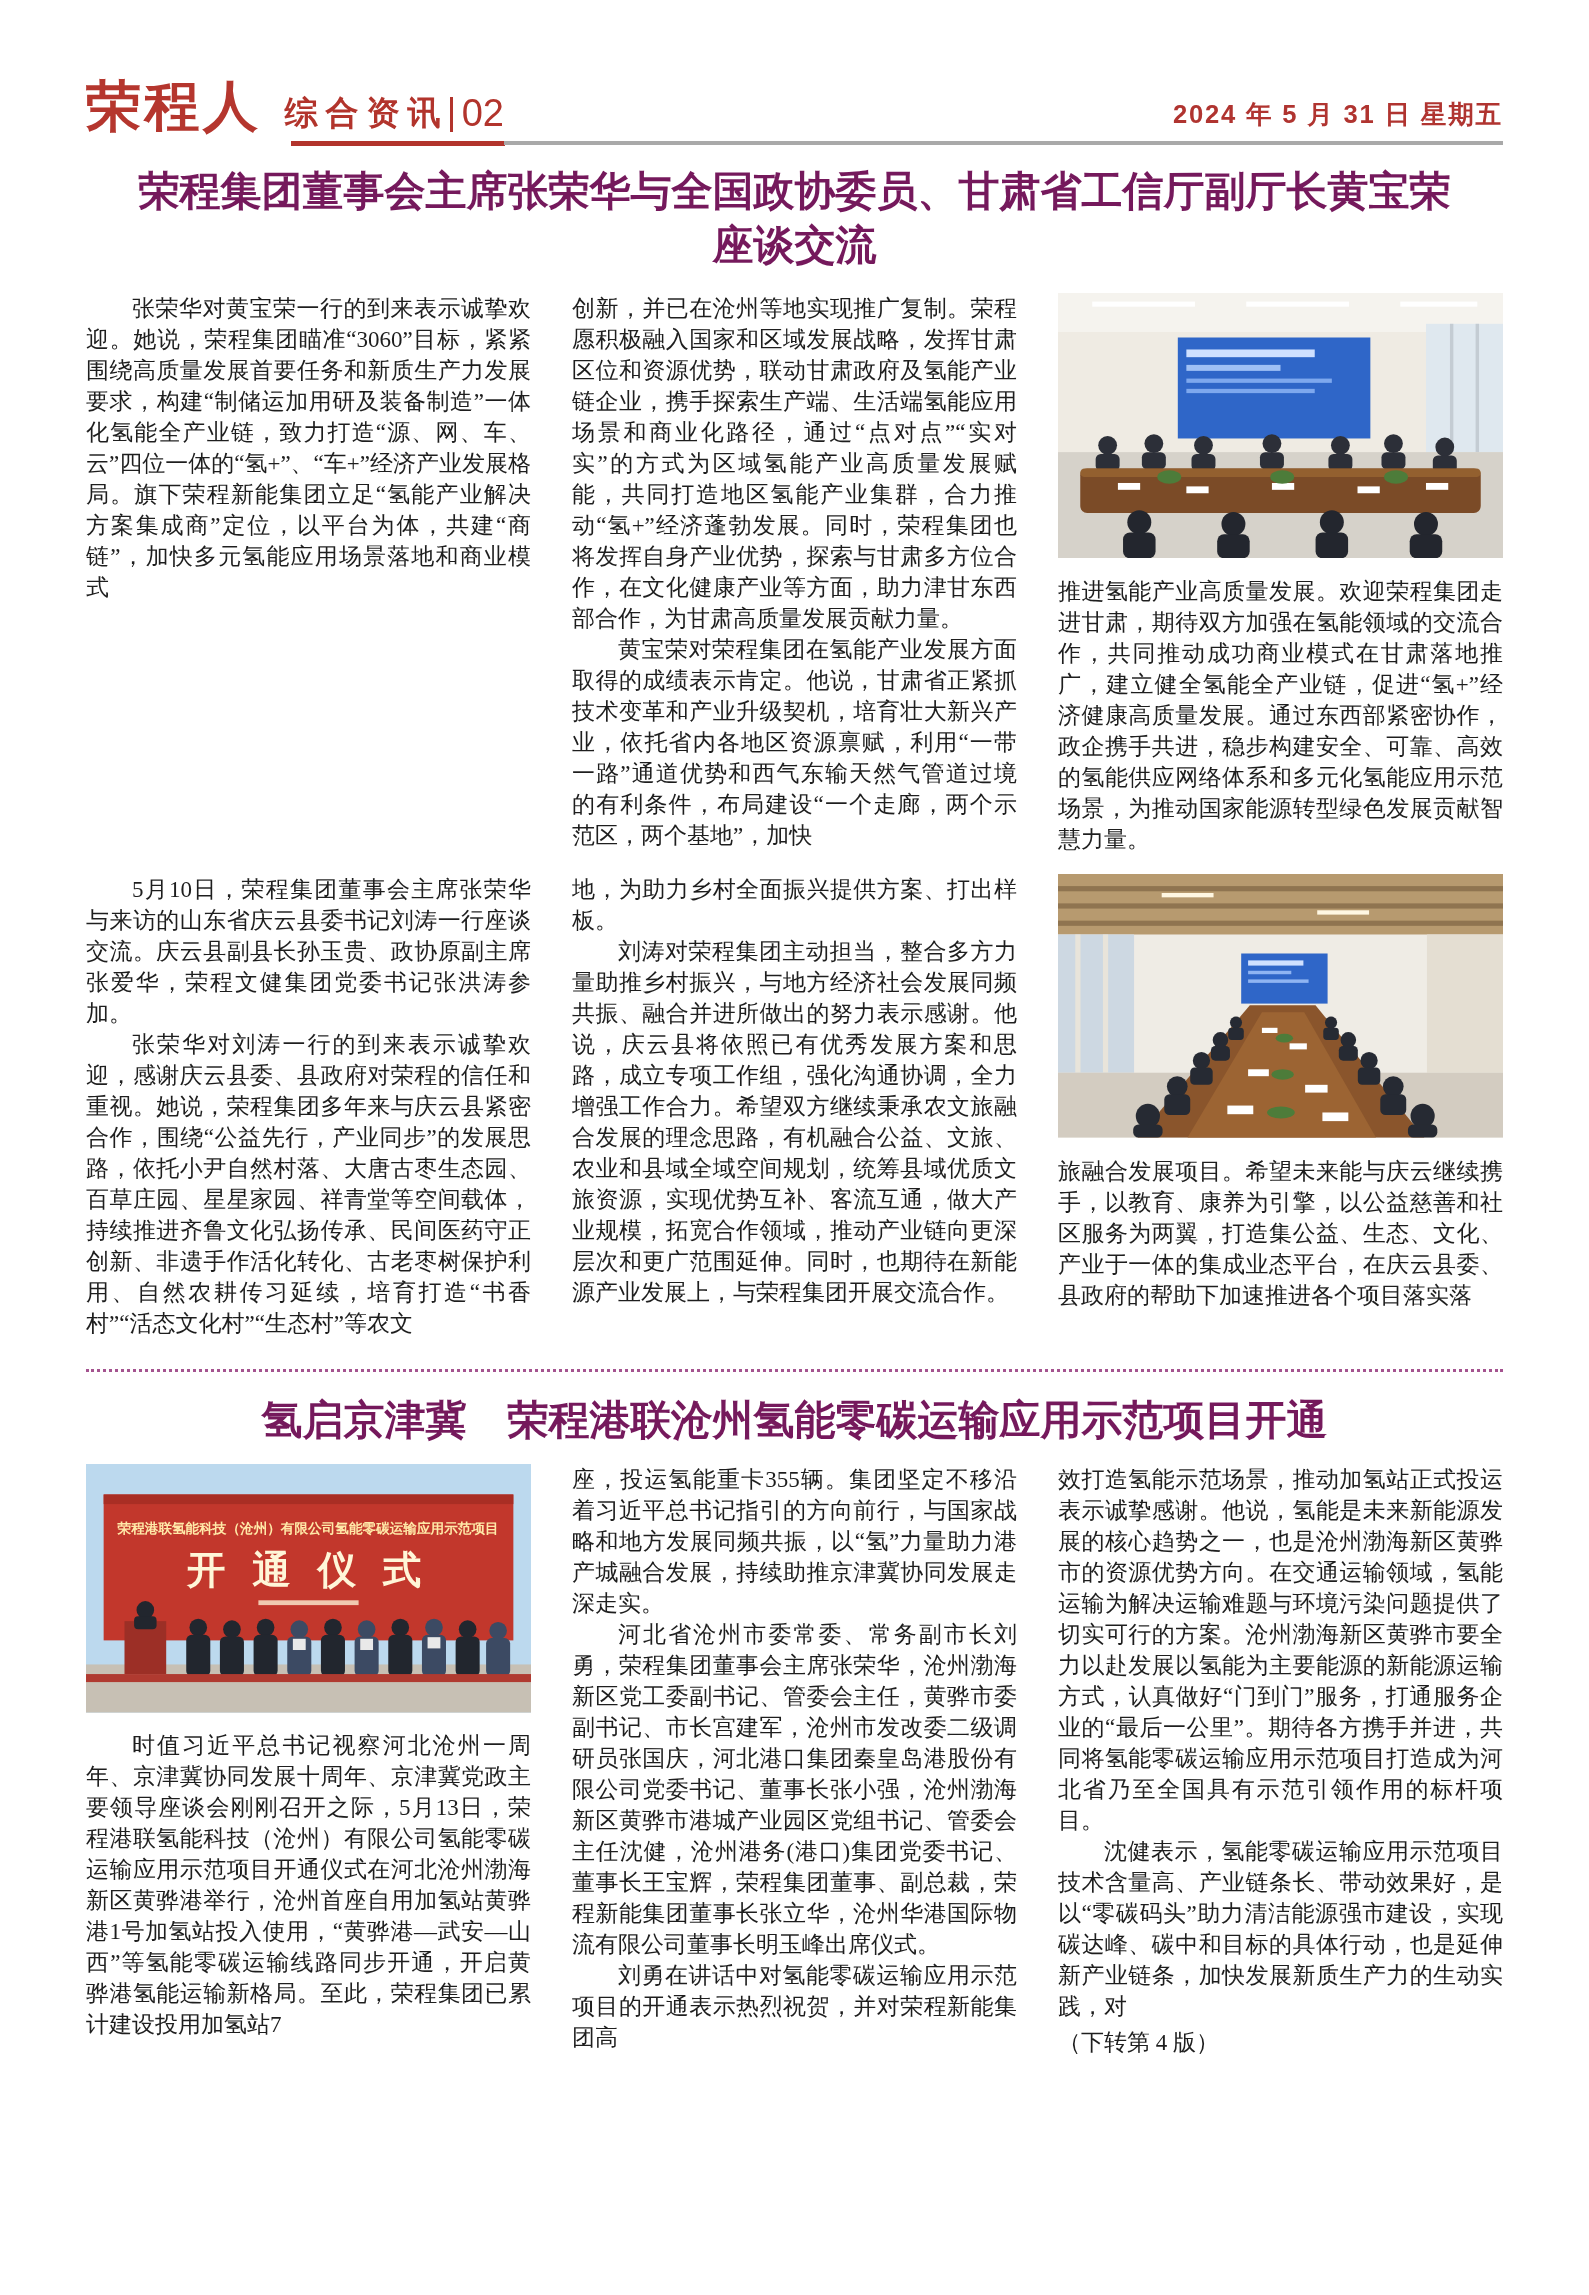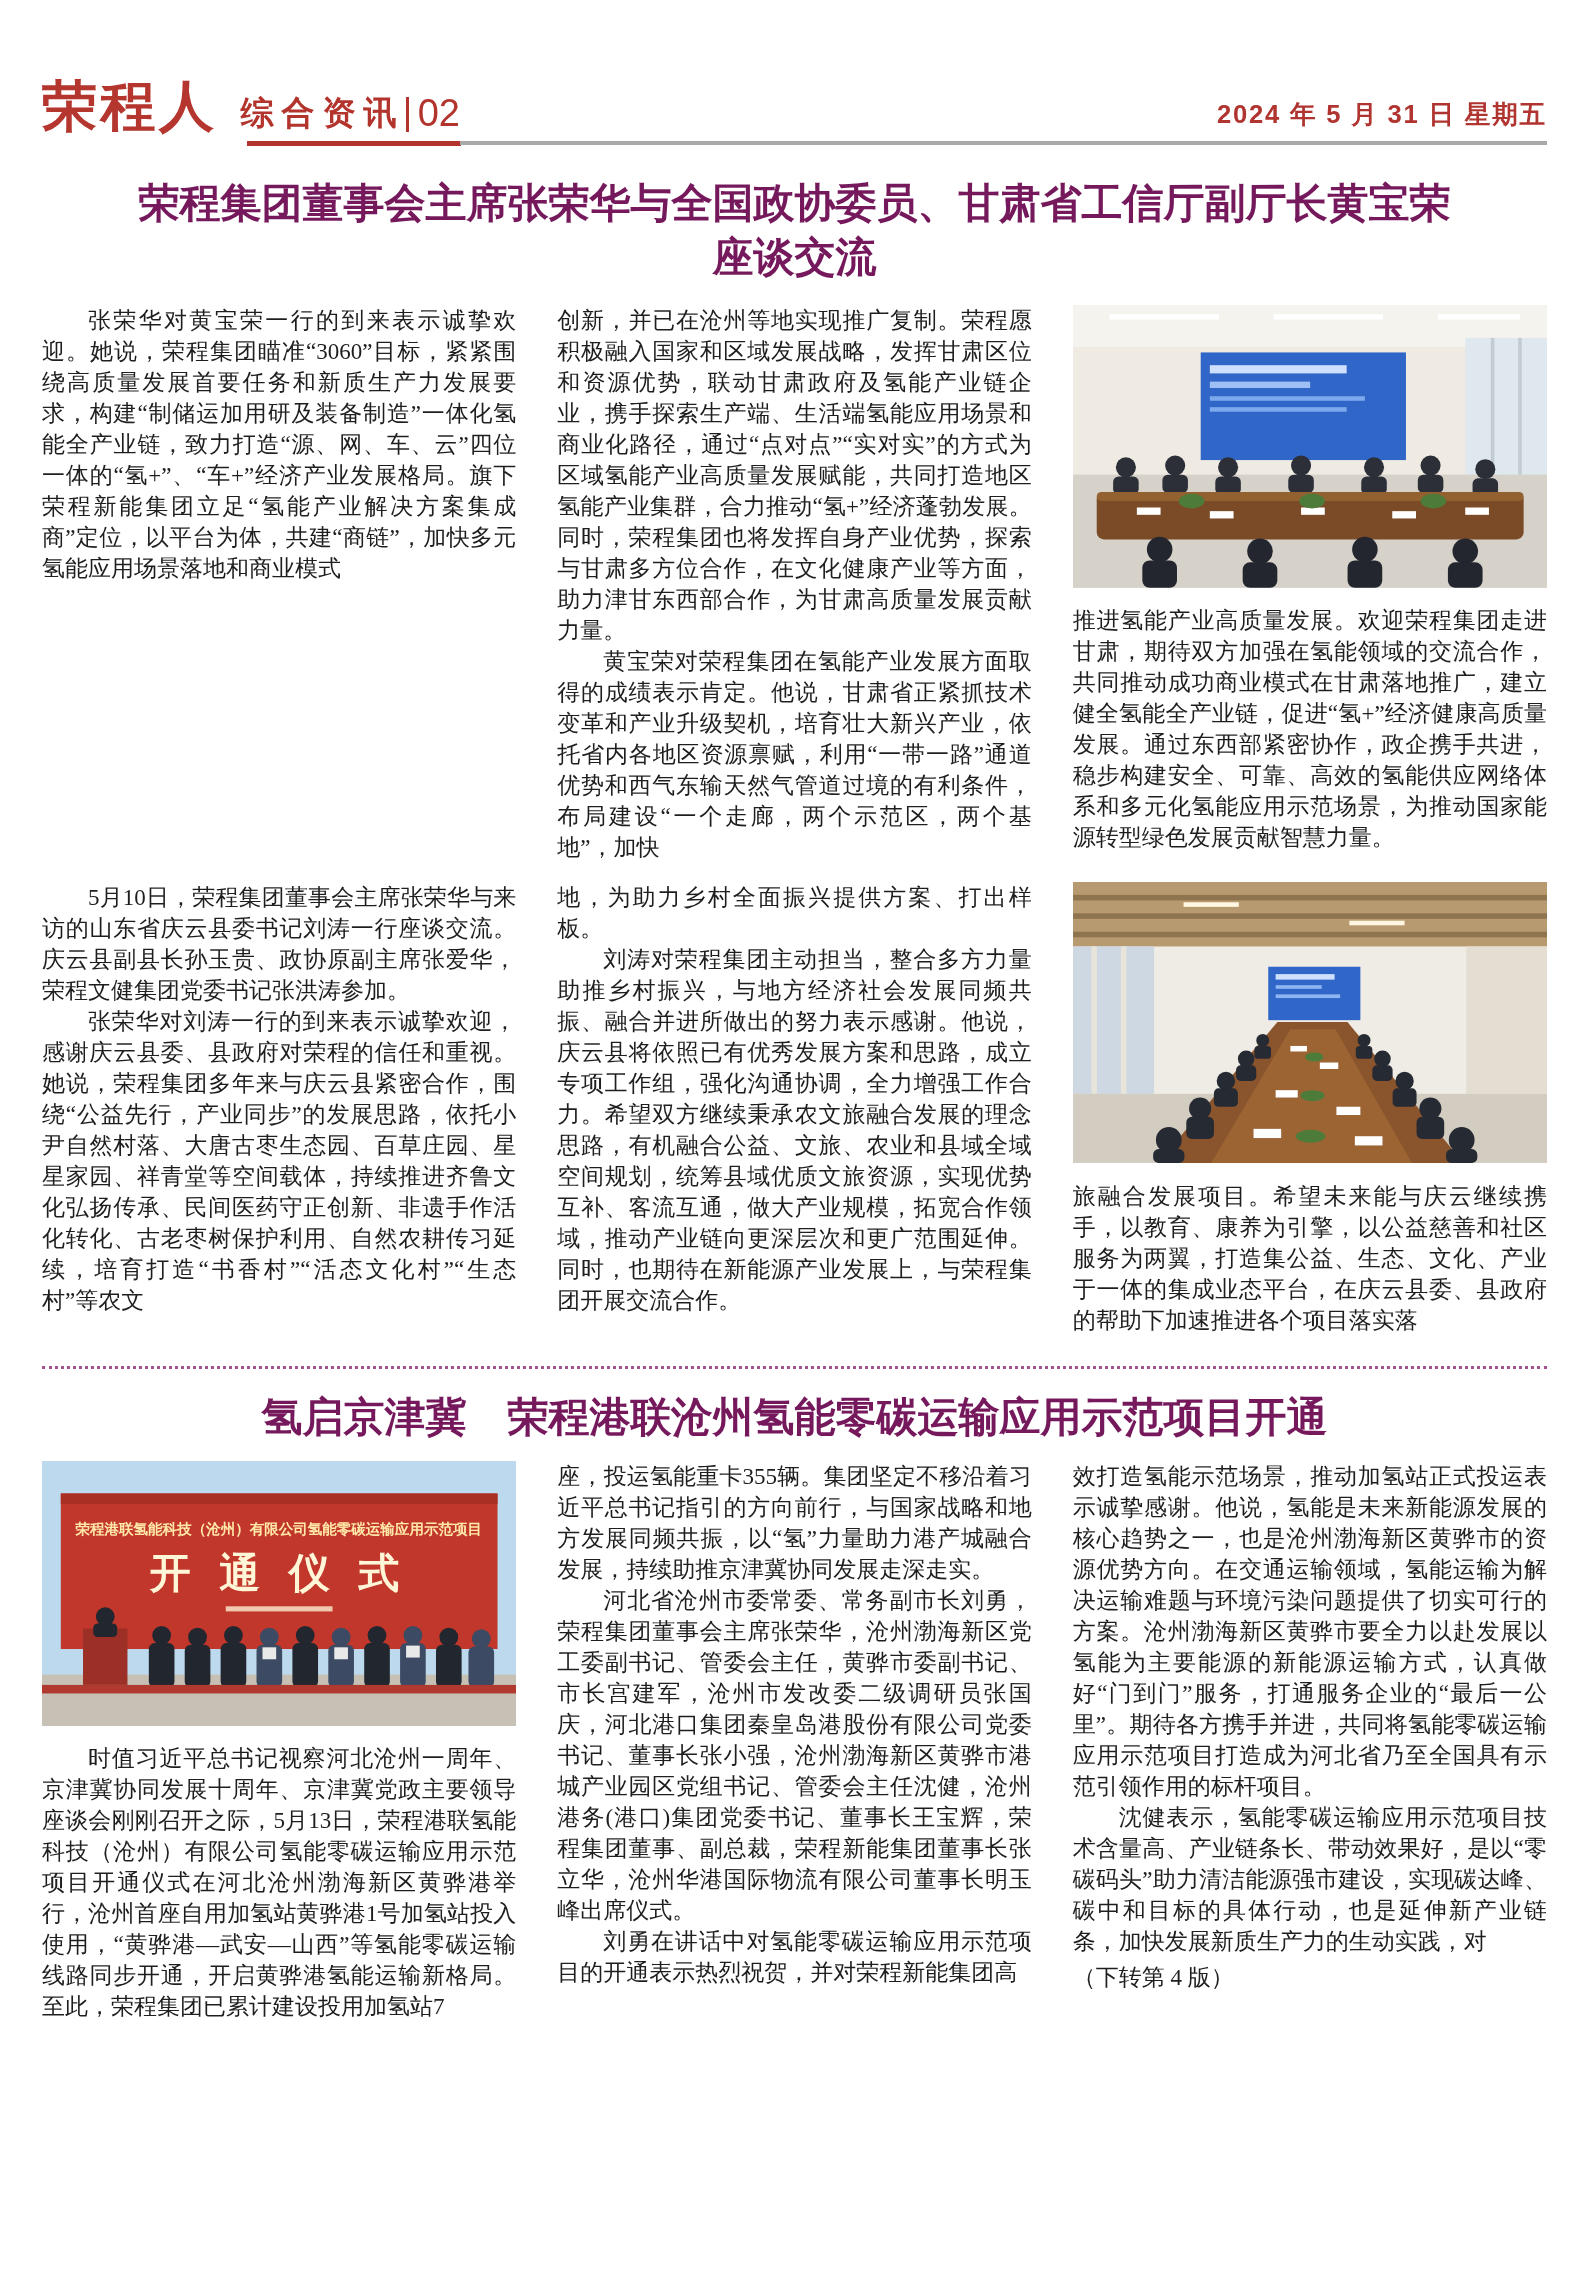--- a/index.html
+++ b/index.html
@@ -1,41 +1,41 @@
 <!DOCTYPE html>
 <html style="font-size:14px"><head>
 <meta charset="utf-8">
 <style>
   html,body{margin:0;padding:0;}
   body{
     width:1589px;height:2295px;background:#ffffff;overflow:hidden;
     font-family:"Liberation Serif","DejaVu Serif",serif;
     color:#1e1e1e;
   }
-  .page{box-sizing:border-box;width:1589px;height:2295px;padding:0 42px;position:relative;}
+  .page{box-sizing:border-box;width:1589px;height:2295px;padding:0 86px;position:relative;}
 
   
   .masthead{position:relative;padding-top:81px;height:65px;}
   .mast-row{display:flex;align-items:flex-end;}
   .logo{font-size:55px;line-height:51px;font-weight:bold;color:#b5362e;
         font-family:"Liberation Serif",serif;letter-spacing:3.5px;}
   .section-name{font-family:"Liberation Sans","DejaVu Sans",sans-serif;
         font-weight:900;font-size:33px;color:#b2342c;letter-spacing:8px;
         margin-left:23px;line-height:39px;}
   .vbar{width:2.6px;height:35px;background:#b2342c;margin:0 8.8px 0 1.8px;}
   .pageno{font-family:"Liberation Sans",sans-serif;font-size:38px;color:#b2342c;line-height:37px;}
   .date{margin-left:auto;font-family:"Liberation Sans",sans-serif;
         font-weight:bold;font-size:25.6px;color:#b03430;line-height:35px;letter-spacing:1.8px;}
   .rule-red{position:absolute;bottom:0;left:205px;width:214px;height:5.3px;background:#b2342c;}
   .rule-gray{position:absolute;bottom:0.9px;left:418px;right:0;height:4.4px;background:#a9a9a9;}
 
   
   .art-title{font-family:"Liberation Sans","DejaVu Sans",sans-serif;
         font-weight:900;color:#75195c;text-align:center;margin:0;}
-  .t1{margin-top:30px;font-size:41px;line-height:54px;}
+  .t1{margin-top:18px;font-size:41px;line-height:54px;}
   .t2{margin-top:46px;font-size:41px;line-height:51px;}
   .t3{margin-top:23px;font-size:41px;line-height:51px;}
 
   
   .cols{display:grid;grid-template-columns:1fr 1fr 1fr;column-gap:41px;}
   .b1{margin-top:21px;}
   .b2{margin-top:19.4px;}
   .b3{margin-top:17.7px;}
   .col p{margin:0;font-size:23px;line-height:31px;text-align:justify;color:#1e1e1e;}
   .ind{text-indent:2em;}

